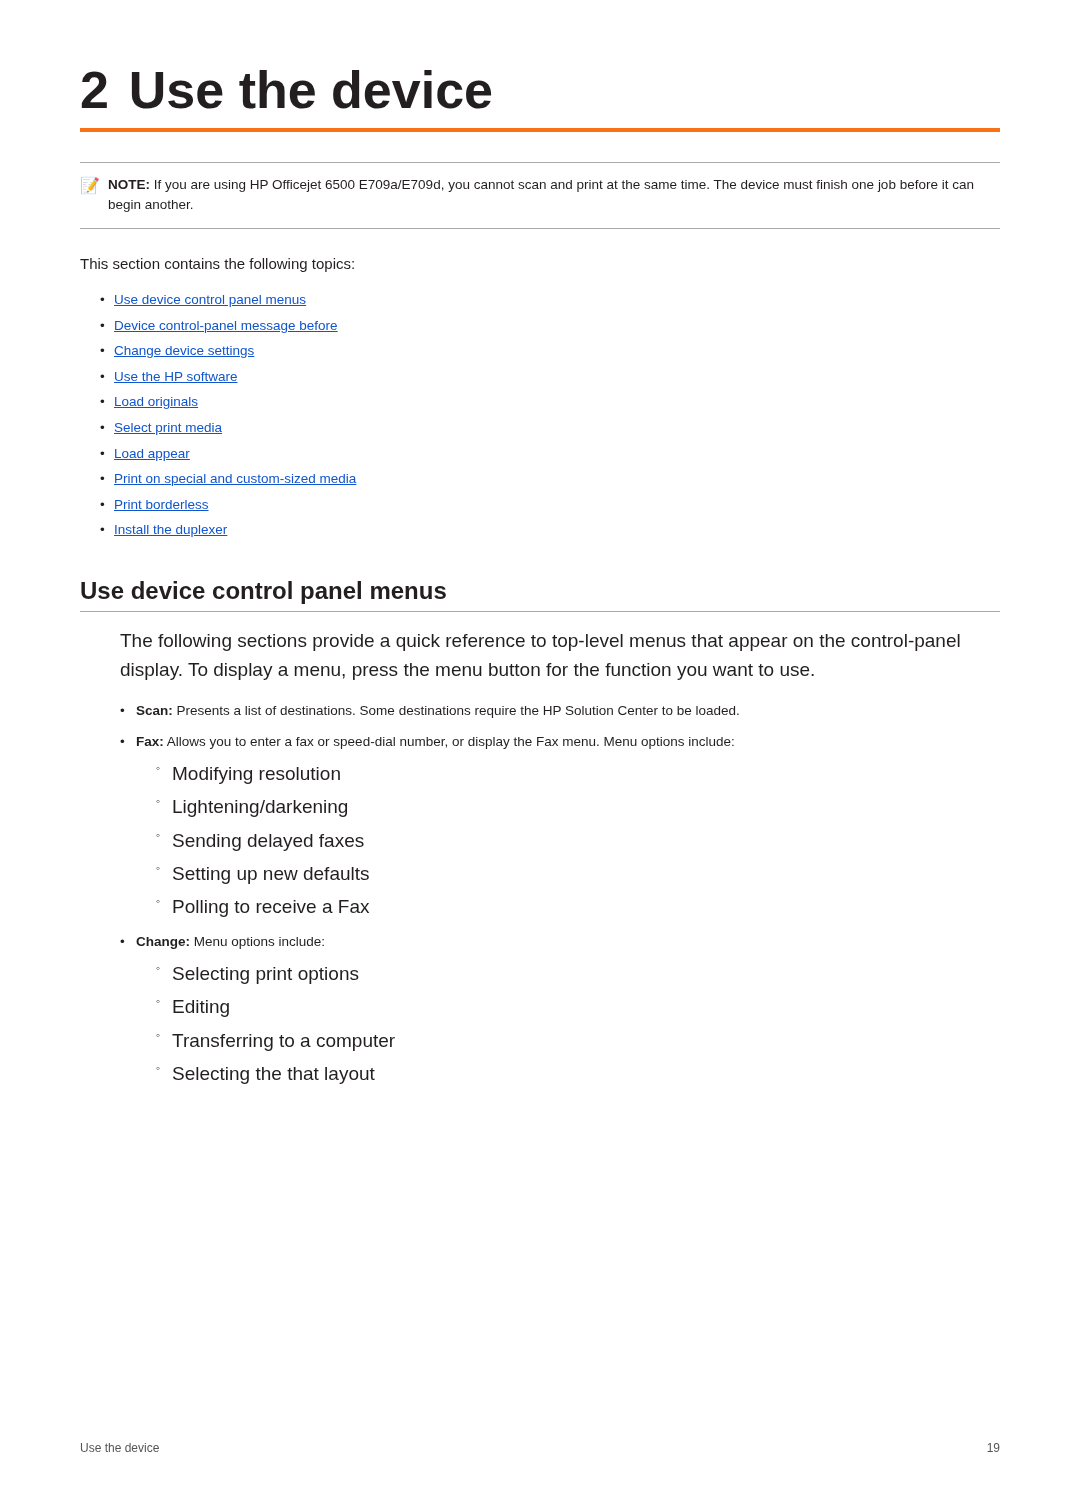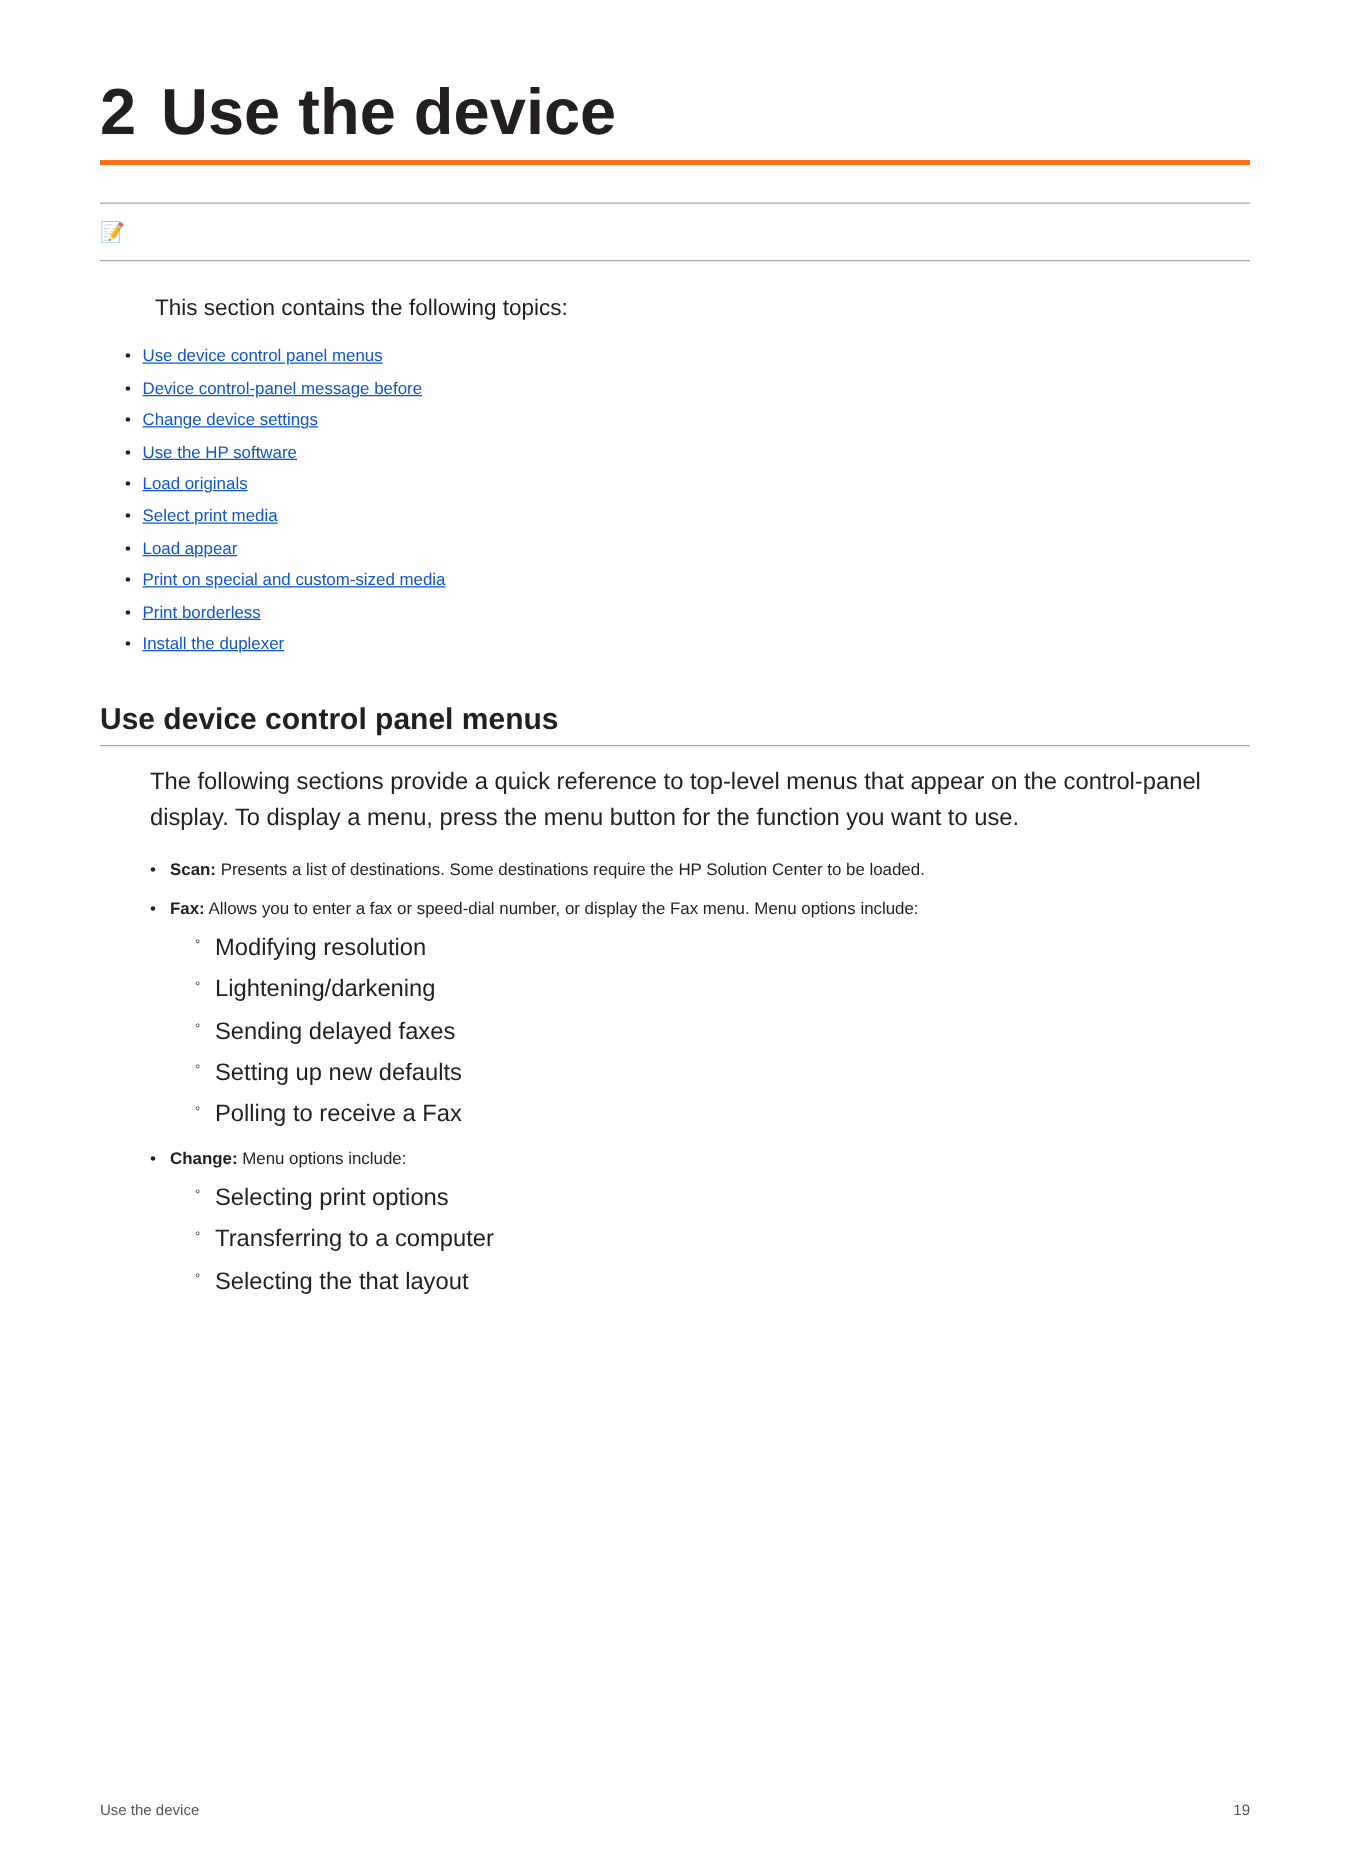--- a/index.html
+++ b/index.html
@@ -68,24 +68,23 @@
       line-height: 1.5;
       color: #231f20;
     }
 
     .note-label {
       font-weight: bold;
     }
 
     
     .section-intro {
-      font-size: 18px;
+      font-size: 15px;
       margin-bottom: 14px;
       line-height: 1.5;
-      margin-left: 44px;
     }
 
     
     .topic-list {
       list-style: none;
       margin-bottom: 36px;
       margin-left: 20px;
     }
 
     .topic-list li {
@@ -206,20 +205,24 @@
 
 <div class="page-container">
 
   <div class="chapter-header">
     <span class="chapter-number">2</span>
     <span class="chapter-title">Use the device</span>
   </div>
 
   <div class="note-box">
     <span class="note-icon">📝</span>
+    <div class="note-content">
+      <span class="note-label">NOTE:</span>
+      <span>If you are using HP Officejet 6500 E709a/E709d, you cannot scan and print at the same time. The device must finish one job before it can begin another.</span>
+    </div>
   </div>
 
   <p class="section-intro">This section contains the following topics:</p>
 
   <ul class="topic-list">
     <li><a href="#">Use device control panel menus</a></li>
     <li><a href="#">Device control-panel message before</a></li>
     <li><a href="#">Change device settings</a></li>
     <li><a href="#">Use the HP software</a></li>
     <li><a href="#">Load originals</a></li>
@@ -248,20 +251,21 @@
         <li>Sending delayed faxes</li>
         <li>Setting up new defaults</li>
         <li>Polling to receive a Fax</li>
       </ul>
     </li>
 
     <li>
       <span class="bold-label">Change:</span><span> Menu options include:</span>
       <ul class="sub-list">
         <li>Selecting print options</li>
+        <li>Editing</li>
         <li>Transferring to a computer</li>
         <li>Selecting the that layout</li>
       </ul>
     </li>
 
   </ul>
 
 </div>
 
 <div class="page-footer">

